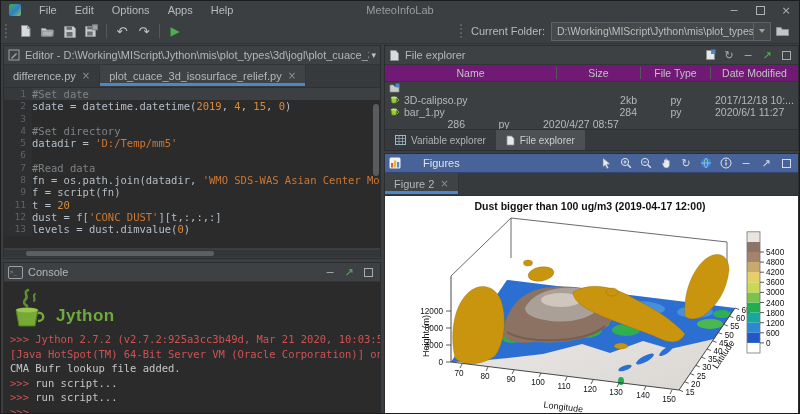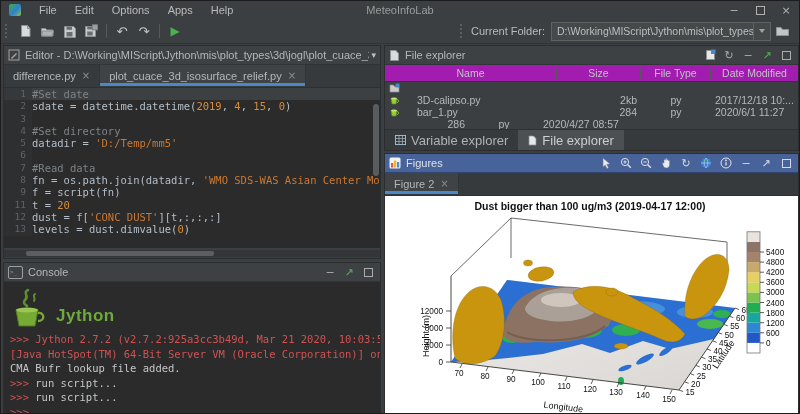--- a/index.html
+++ b/index.html
@@ -78,35 +78,35 @@
                font-family:"Liberation Sans",sans-serif;margin-bottom:4px;}
   .con-line{height:14.6px;line-height:14.6px;white-space:pre;}
   .c-red{color:#d25252;} .c-plain{color:#c4c6c8;}
   .term-ic{width:12px;height:11px;border:1px solid #9aa0a4;border-radius:2px;flex:none;
            font-size:6px;line-height:9px;color:#9aa0a4;text-align:left;padding-left:1px;
            font-family:"DejaVu Sans Mono",monospace;}
   
   .file-panel{left:383px;top:44px;width:415px;height:106px;}
   .ftable{font-size:10.5px;}
   .frow,.fhead{display:flex;align-items:center;height:12px;}
-  .fhead{height:16px;background:#a21caf;color:#c0c2c4;border-bottom:1px solid #323537;}
+  .fhead{height:16px;background:#701a75;color:#c0c2c4;border-bottom:1px solid #323537;}
   .fcol{padding:0 4px;box-sizing:border-box;overflow:hidden;white-space:nowrap;}
   .fc-name{width:172px;} .fc-size{width:84px;text-align:right;} .fc-type{width:70px;text-align:center;}
   .fc-date{flex:1;text-align:left;}
   .fhead .fcol{text-align:center;border-right:1px solid #55595b;}
   .fhead .fcol:last-child{border-right:none;}
   .frow{color:#b6b8ba;}
-  .frow .fc-name{display:flex;align-items:center;gap:17px;}
+  .frow .fc-name{display:flex;align-items:flex-start;gap:4px;}
   .ftabs{position:absolute;left:0;bottom:0;width:100%;height:20px;background:#373a3c;
-         border-top:1px solid #2e3133;display:flex;align-items:center;font-size:13px;}
+         border-top:1px solid #2e3133;display:flex;align-items:center;font-size:10px;}
   .ftab{display:flex;align-items:center;gap:5px;height:100%;padding:0 10px;color:#b0b3b5;}
   .ftab.active{background:#4c5052;color:#ccced0;}
   
   .figures-panel{left:383px;top:152px;width:415px;height:260px;}
-  .fig-head{background:#48639a;color:#dde1e8;border-bottom:1px solid #32456e;}
+  .fig-head{background:#48639a;color:#dde1e8;border-bottom:1px solid #32456e;gap:17px;}
   .fig-head .pbtn{color:#d6dae2;}
   .fig-tools{margin-left:auto;display:flex;align-items:center;gap:4px;}
   .fig-canvas{height:217px;background:#ffffff;overflow:hidden;}
   .pt-title{font-weight:bold;font-size:10.5px;fill:#111;}
   .tick{font-size:8.2px;fill:#111;}
   .alabel{font-size:9px;fill:#111;}
   svg text{font-family:"Liberation Sans",sans-serif;}
 </style>
 </head>
 <body>

